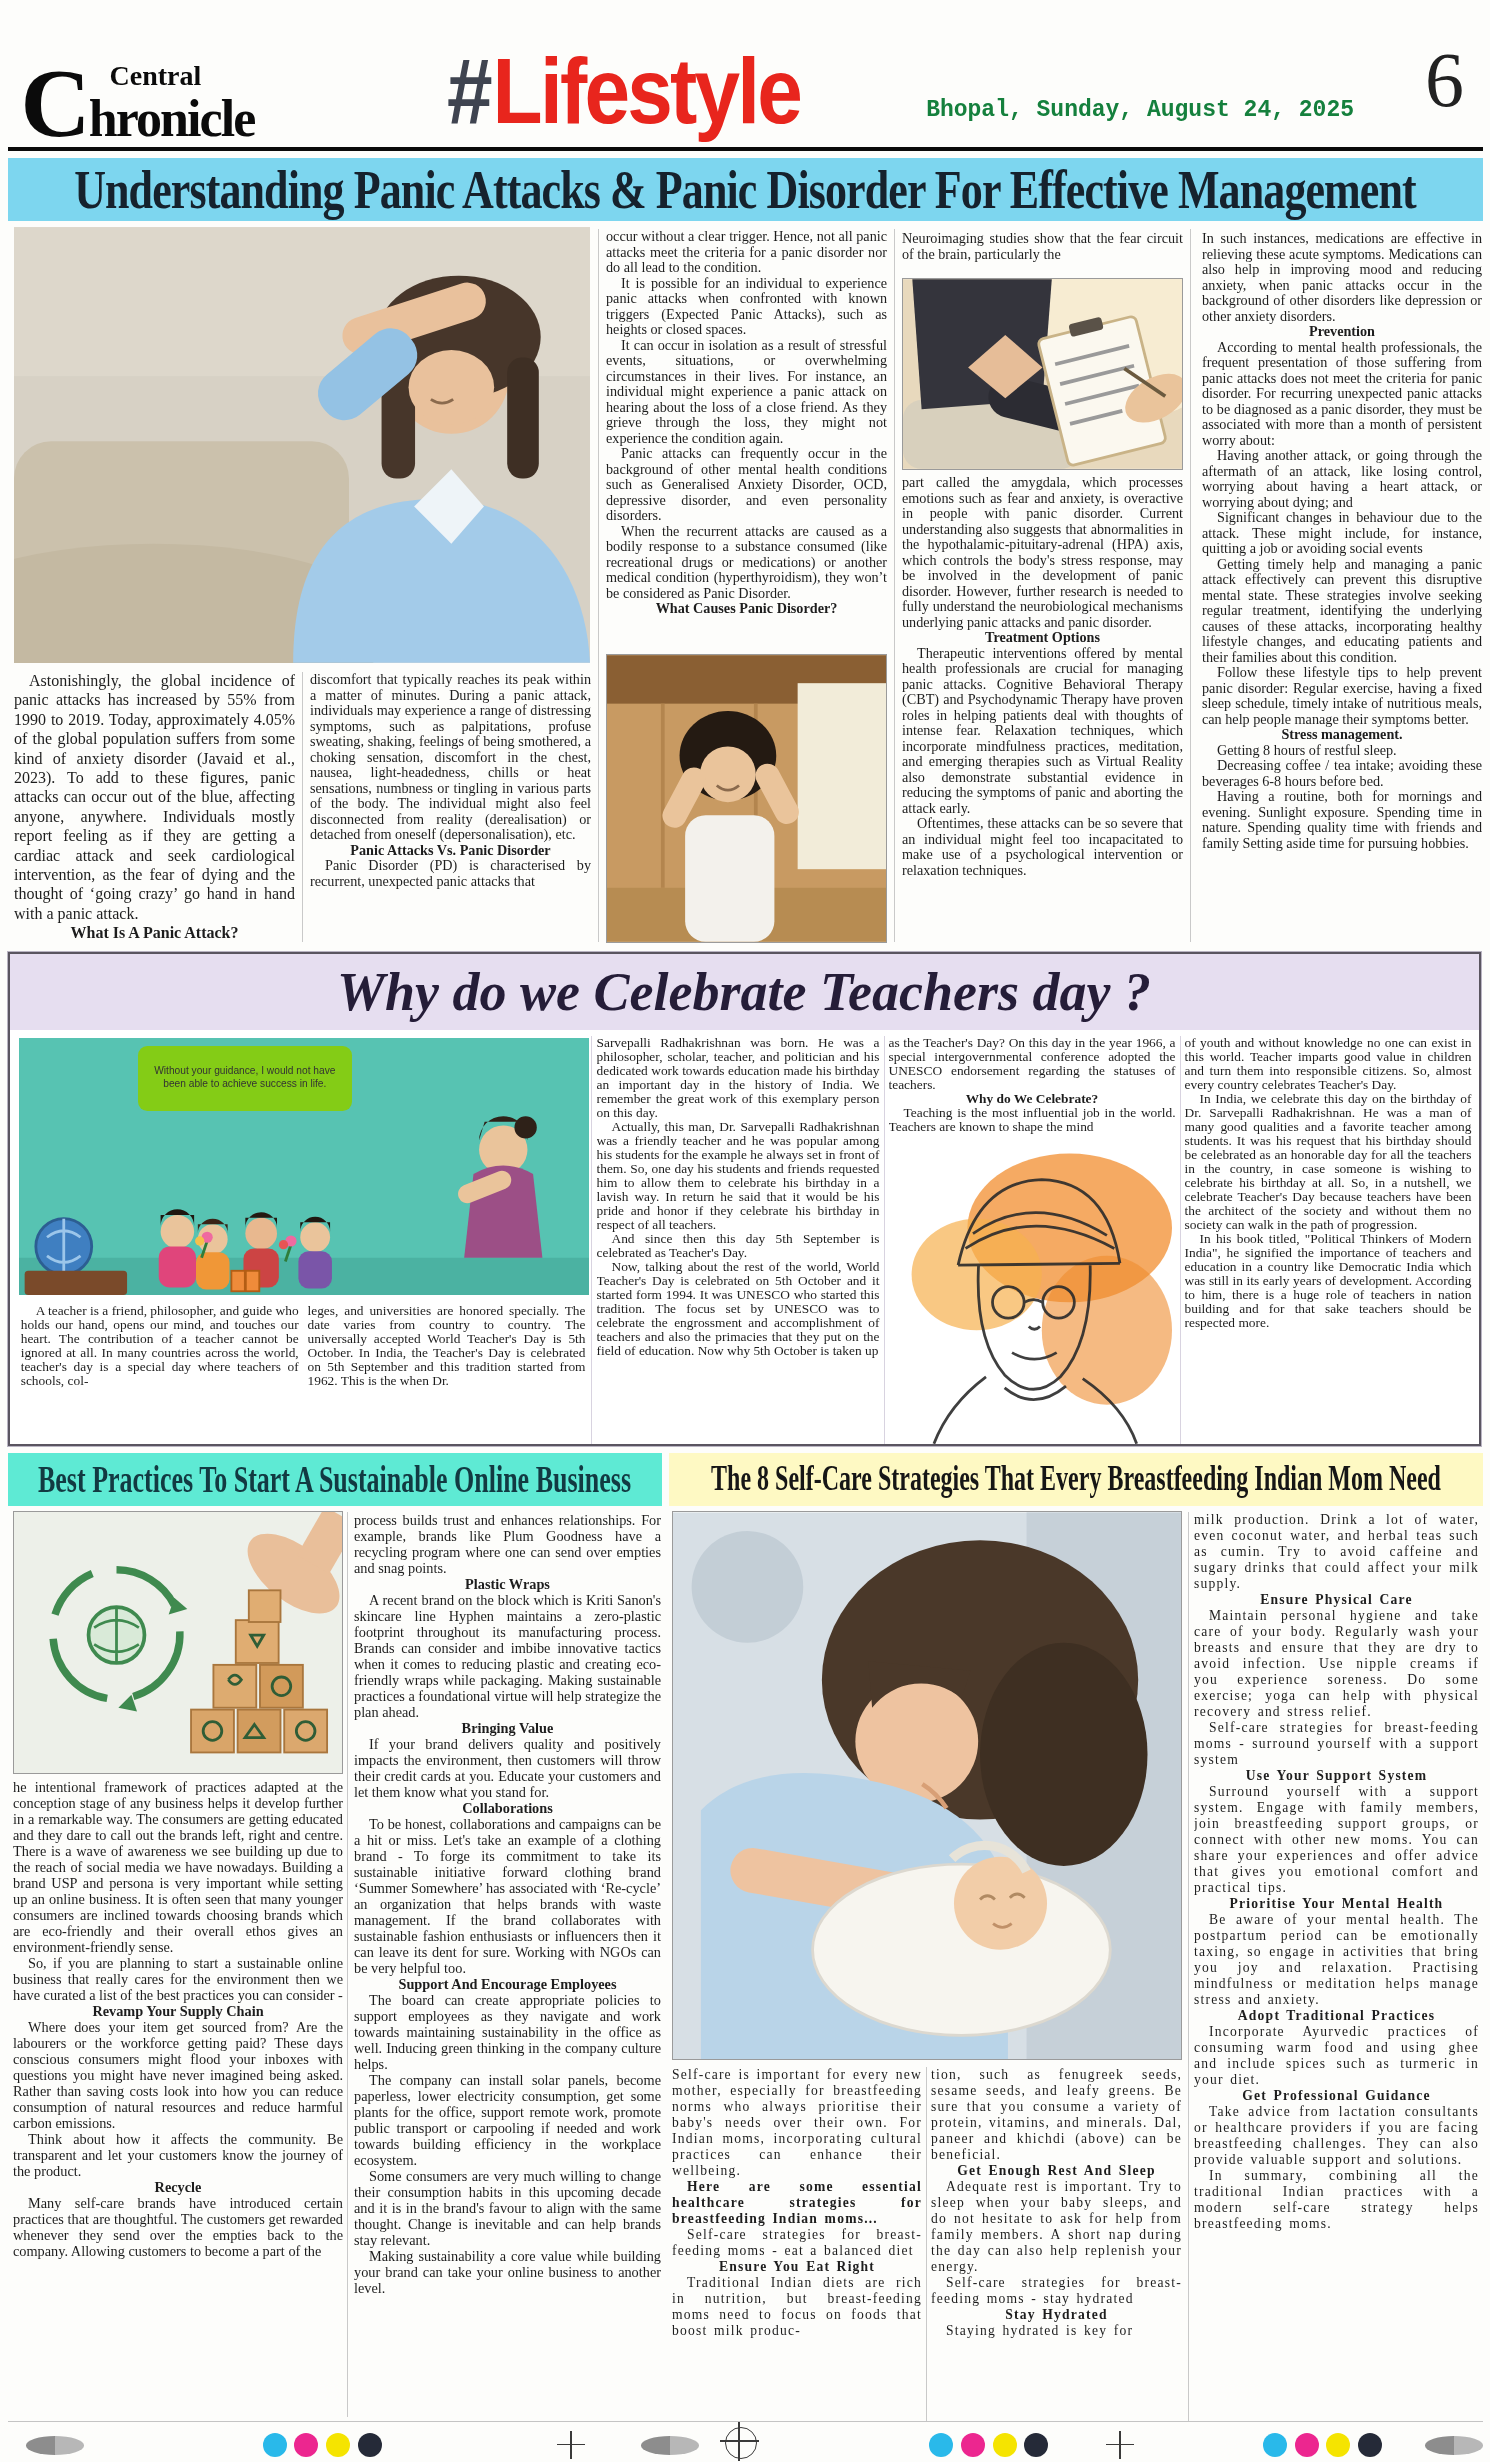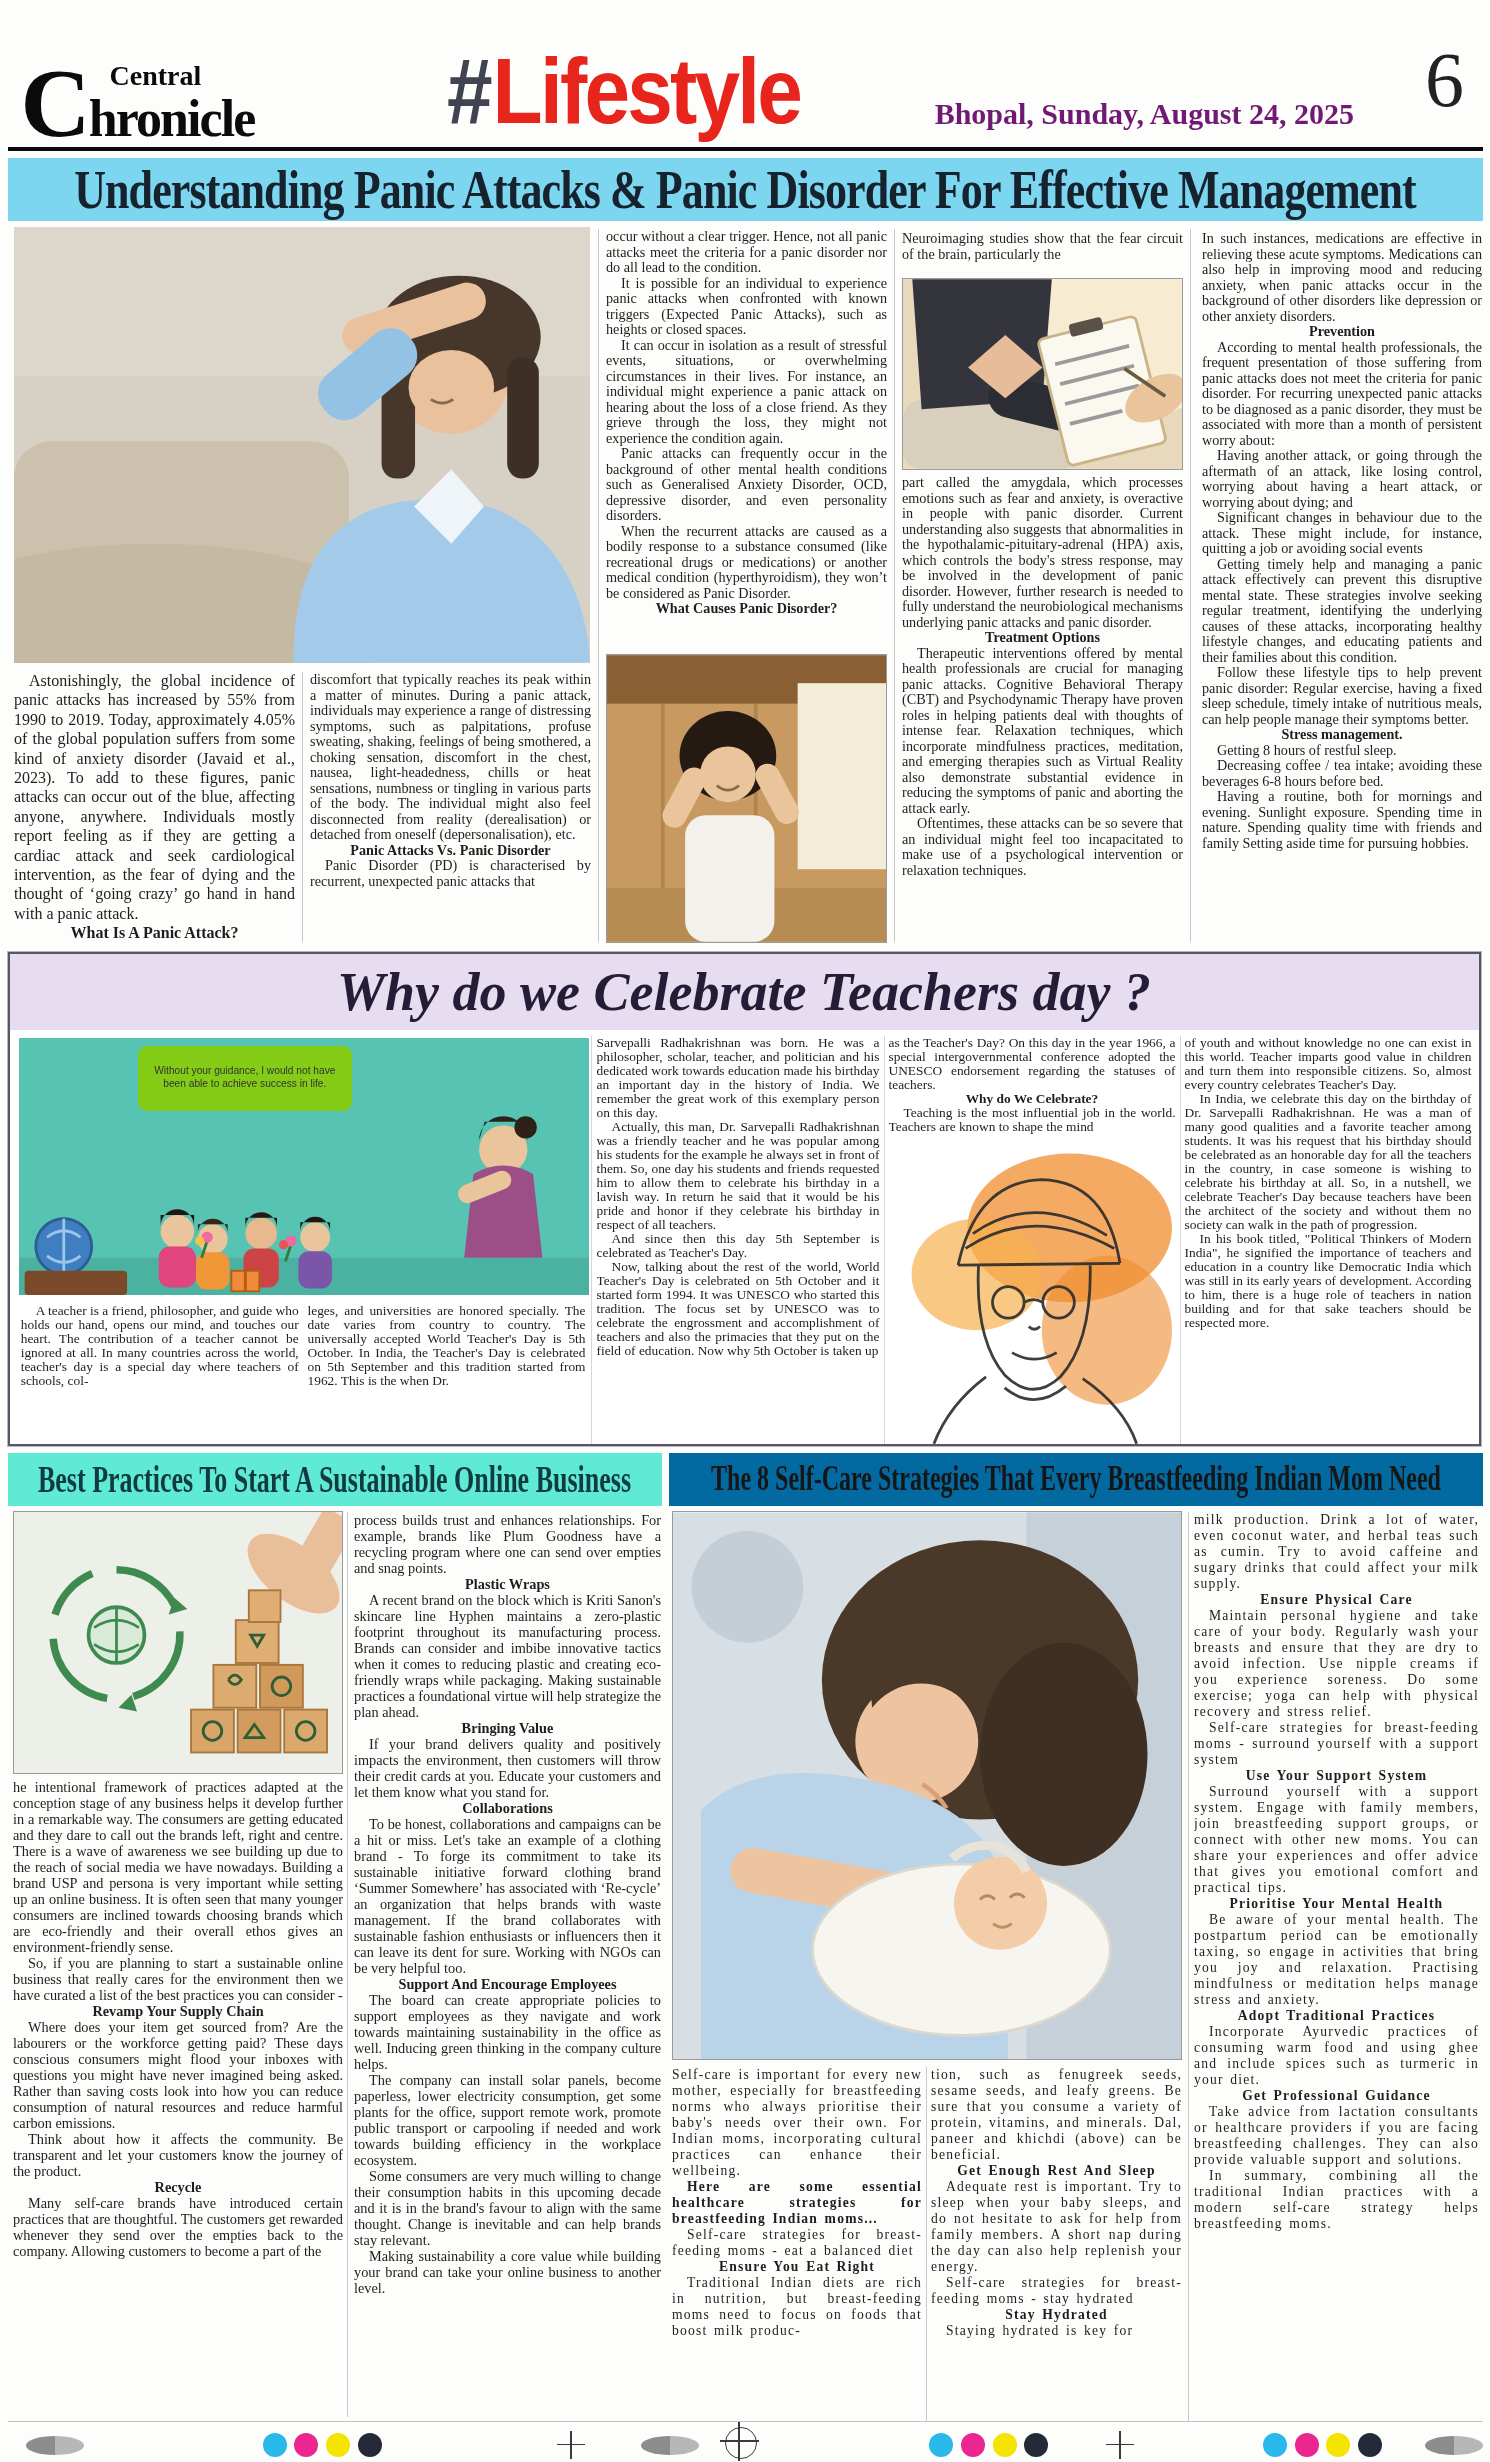--- a/index.html
+++ b/index.html
@@ -8,32 +8,32 @@
   
   .logo{position:absolute;left:20.5px;top:43px;width:279px;height:101px;color:#0b0b0b;}
   .logo-main{display:block;font-size:52px;font-weight:700;letter-spacing:-1.9px;line-height:1;
              margin-top:32px;font-family:"Liberation Serif",serif;}
   .logo-main::first-letter{font-size:97px;line-height:0.6;}
   .logo-top{position:absolute;left:89px;top:17px;font-size:28px;font-weight:700;letter-spacing:0;}
   .section-title{position:absolute;left:447px;top:45px;width:522px;height:102px;text-align:left;
                  font-family:"Liberation Sans",sans-serif;font-weight:700;}
   .section-title .hash{color:#3f4450;font-size:82px;display:inline-block;transform:scaleY(1.12);}
   .section-title .name{color:#e8251d;font-size:82px;display:inline-block;transform:scaleY(1.12);letter-spacing:-2.8px;}
-  .dateline{position:absolute;right:136px;top:97px;font-family:Liberation Serif, serif;
-            font-size:30px;font-weight:700;color:#701a75;}
+  .dateline{position:absolute;right:136px;top:97px;font-family:Liberation Mono, monospace;
+            font-size:23px;font-weight:700;color:#15803d;}
   .pagenum{position:absolute;right:26px;top:41px;font-size:78px;color:#222;line-height:1;}
   .header-rule{position:absolute;left:7.5px;top:147px;width:1475px;height:3.7px;background:#0a0a0a;}
   
   .bar{position:absolute;display:flex;align-items:center;justify-content:center;overflow:hidden;}
   .bar>span{display:inline-block;font-weight:700;white-space:nowrap;}
   .bar-panic{left:7.5px;top:158px;width:1475px;height:63px;background:#7dd6ef;}
   .bar-panic>span{font-size:44px;letter-spacing:-0.9px;color:#16222d;transform:scaleY(1.25);}
   .bar-biz{left:7.5px;top:1453px;width:654px;height:53px;background:#5eead4;}
   .bar-biz>span{font-size:26px;color:#123a42;transform:scaleY(1.45);}
-  .bar-bf{left:669px;top:1453px;width:814px;height:53px;background:#0369a1;text-align:center;}
+  .bar-bf{left:669px;top:1453px;width:814px;height:53px;background:#fef9c3;text-align:center;}
   .bar-bf>span{font-size:24px;color:#161616;transform:scaleY(1.45);}
   
   .txt{position:absolute;overflow:hidden;text-align:justify;}
   .para{margin:0;text-indent:15px;}
   .noind{text-indent:0;}
   .bold{font-weight:700;}
   .sub{margin:0;text-align:center;font-weight:700;}
   .a1c1{font-size:16px;line-height:19.4px;}
   .a1d{font-size:14.2px;line-height:15.5px;}
   .tch{font-size:13.4px;line-height:14px;}

